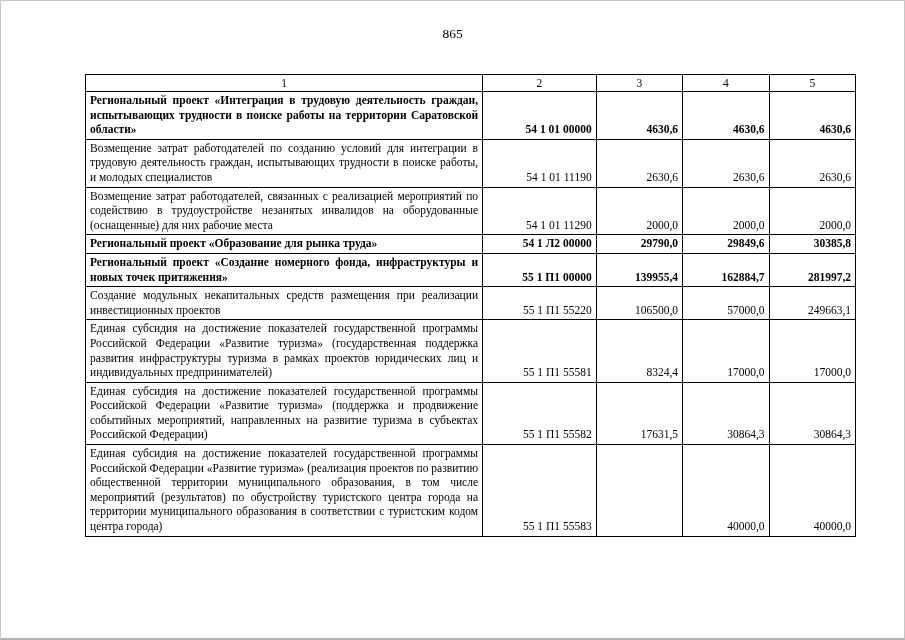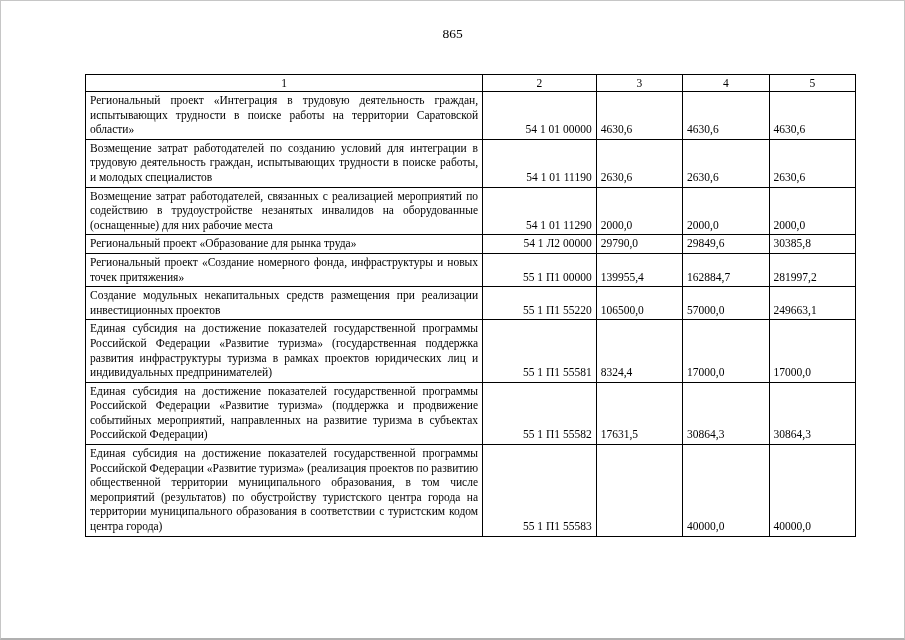--- a/index.html
+++ b/index.html
@@ -45,22 +45,22 @@
   }
   thead td {
     text-align: center !important;
     vertical-align: middle !important;
     height: 17px;
     padding: 0 !important;
     font-weight: normal;
   }
   td.c1 { width: 395px; text-align: justify; vertical-align: top; }
   td.c2 { width: 113px; text-align: right; vertical-align: bottom; }
-  td.c3, td.c4, td.c5 { width: 86px; vertical-align: bottom; padding-right: 5px; }
-  tr.bold td { font-weight: normal; }
+  td.c3, td.c4, td.c5 { width: 86px; text-align: right; vertical-align: bottom; padding-right: 5px; }
+  tr.bold td { font-weight: bold; }
 </style>
 </head>
 <body>
 
 <div class="frame"></div>
 
 <div class="page-number">865</div>
 
 <table class="budget-table">
   <thead>

